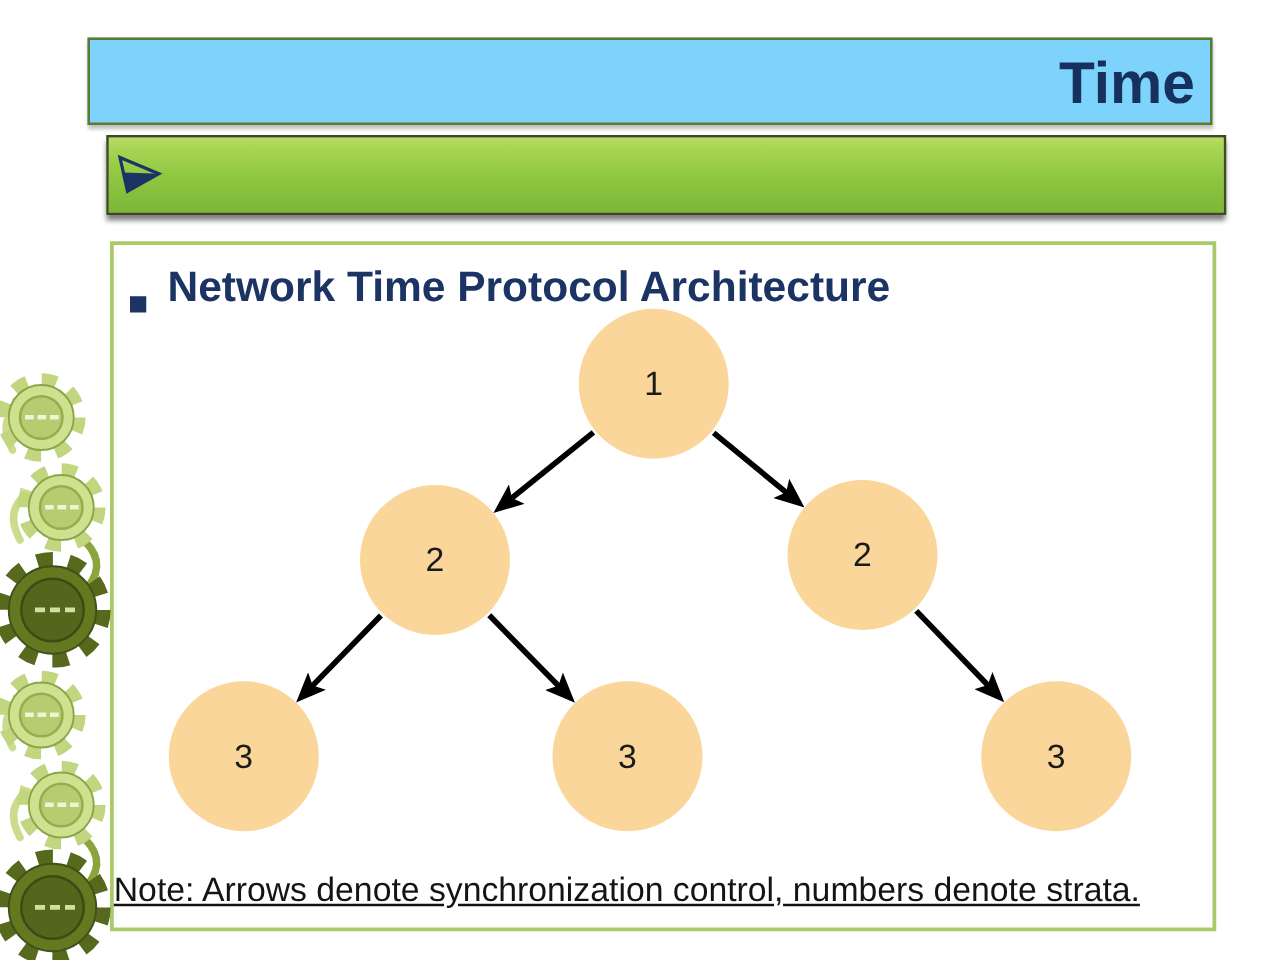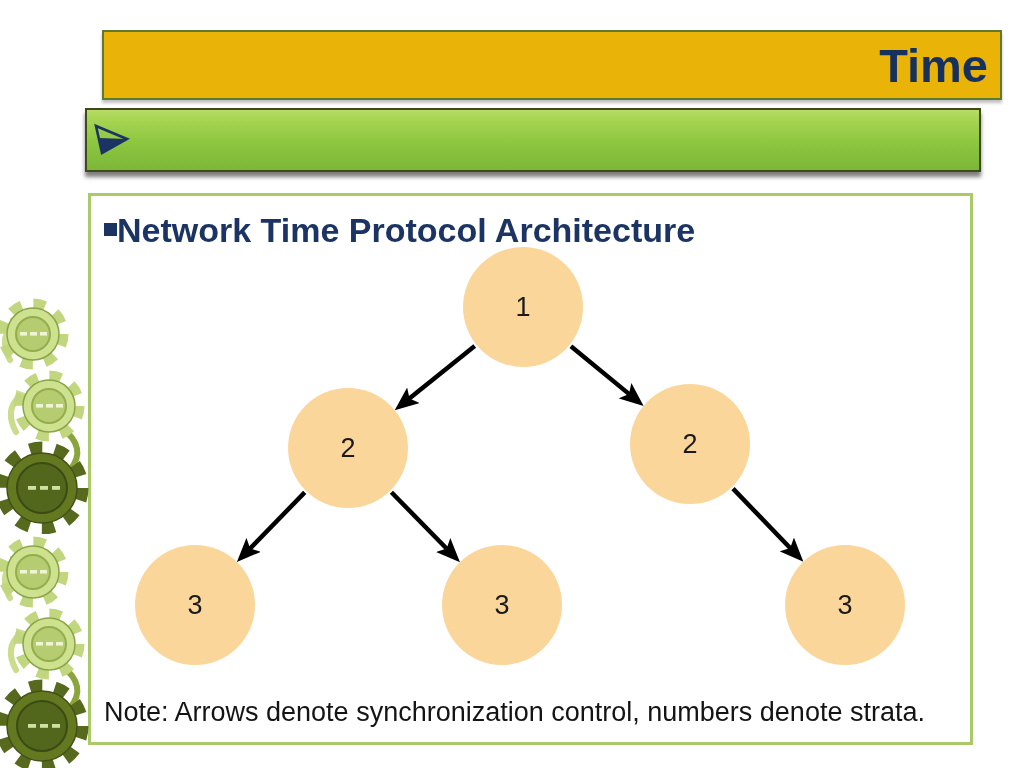--- a/index.html
+++ b/index.html
@@ -4,22 +4,22 @@
 <style>
   html,body { margin:0; padding:0; }
   body {
     width:1024px; height:768px; position:relative; overflow:hidden;
     background:#ffffff;
     font-family:"Liberation Sans", sans-serif;
   }
 
   
   .title-bar {
-    position:absolute; left:102px; top:30px; width:884px; height:66px;
-    background:#eab308; border:2px solid #5e7930;
+    position:absolute; left:70px; top:30px; width:884px; height:66px;
+    background:#7dd3fc; border:2px solid #5e7930;
     box-shadow:0 3px 3px rgba(0,0,0,0.25);
     display:flex; align-items:center; justify-content:flex-end;
     padding-right:12px; box-sizing:content-box;
   }
   .title-text { font-size:47px; font-weight:bold; color:#17315f; line-height:1; }
 
   
   .subtitle-bar {
     position:absolute; left:85px; top:108px; width:886px; height:60px;
     border:2px solid #3f4a1c;
@@ -30,28 +30,28 @@
   .subtitle-text { font-size:37px; font-weight:bold; color:#1b3463; line-height:1; }
   .bullet-arrow-svg { margin-right:2px; display:block; }
 
   
   .content-box {
     position:absolute; left:88px; top:193px; width:879px; height:546px;
     background:#ffffff; border:3px solid #aac969; box-sizing:content-box;
   }
   .heading-row {
     position:absolute; left:104px; top:210px;
-    display:flex; align-items:center; 
+    display:flex; align-items:flex-end; gap:17px;
   }
   .square-bullet { width:13px; height:13px; background:#1b3463; transform:translateY(-1px); }
   .heading-text { font-size:34px; font-weight:bold; color:#1b3463; line-height:1.2; }
 
   .note-text {
-    position:absolute; left:104px; top:697px;
-    font-size:27px; color:#141414;
+    position:absolute; left:91px; top:697px;
+    font-size:27px; color:#141414;text-decoration:underline;
   }
 
   
   #edge-svg, #node-layer { position:absolute; left:0; top:0; width:1024px; height:768px; }
   #edge-svg { pointer-events:none; }
   .node {
     position:absolute; border-radius:50%; background:#fbd69a;
     display:flex; align-items:center; justify-content:center;
     font-size:27px; color:#1a1a1a;
   }

